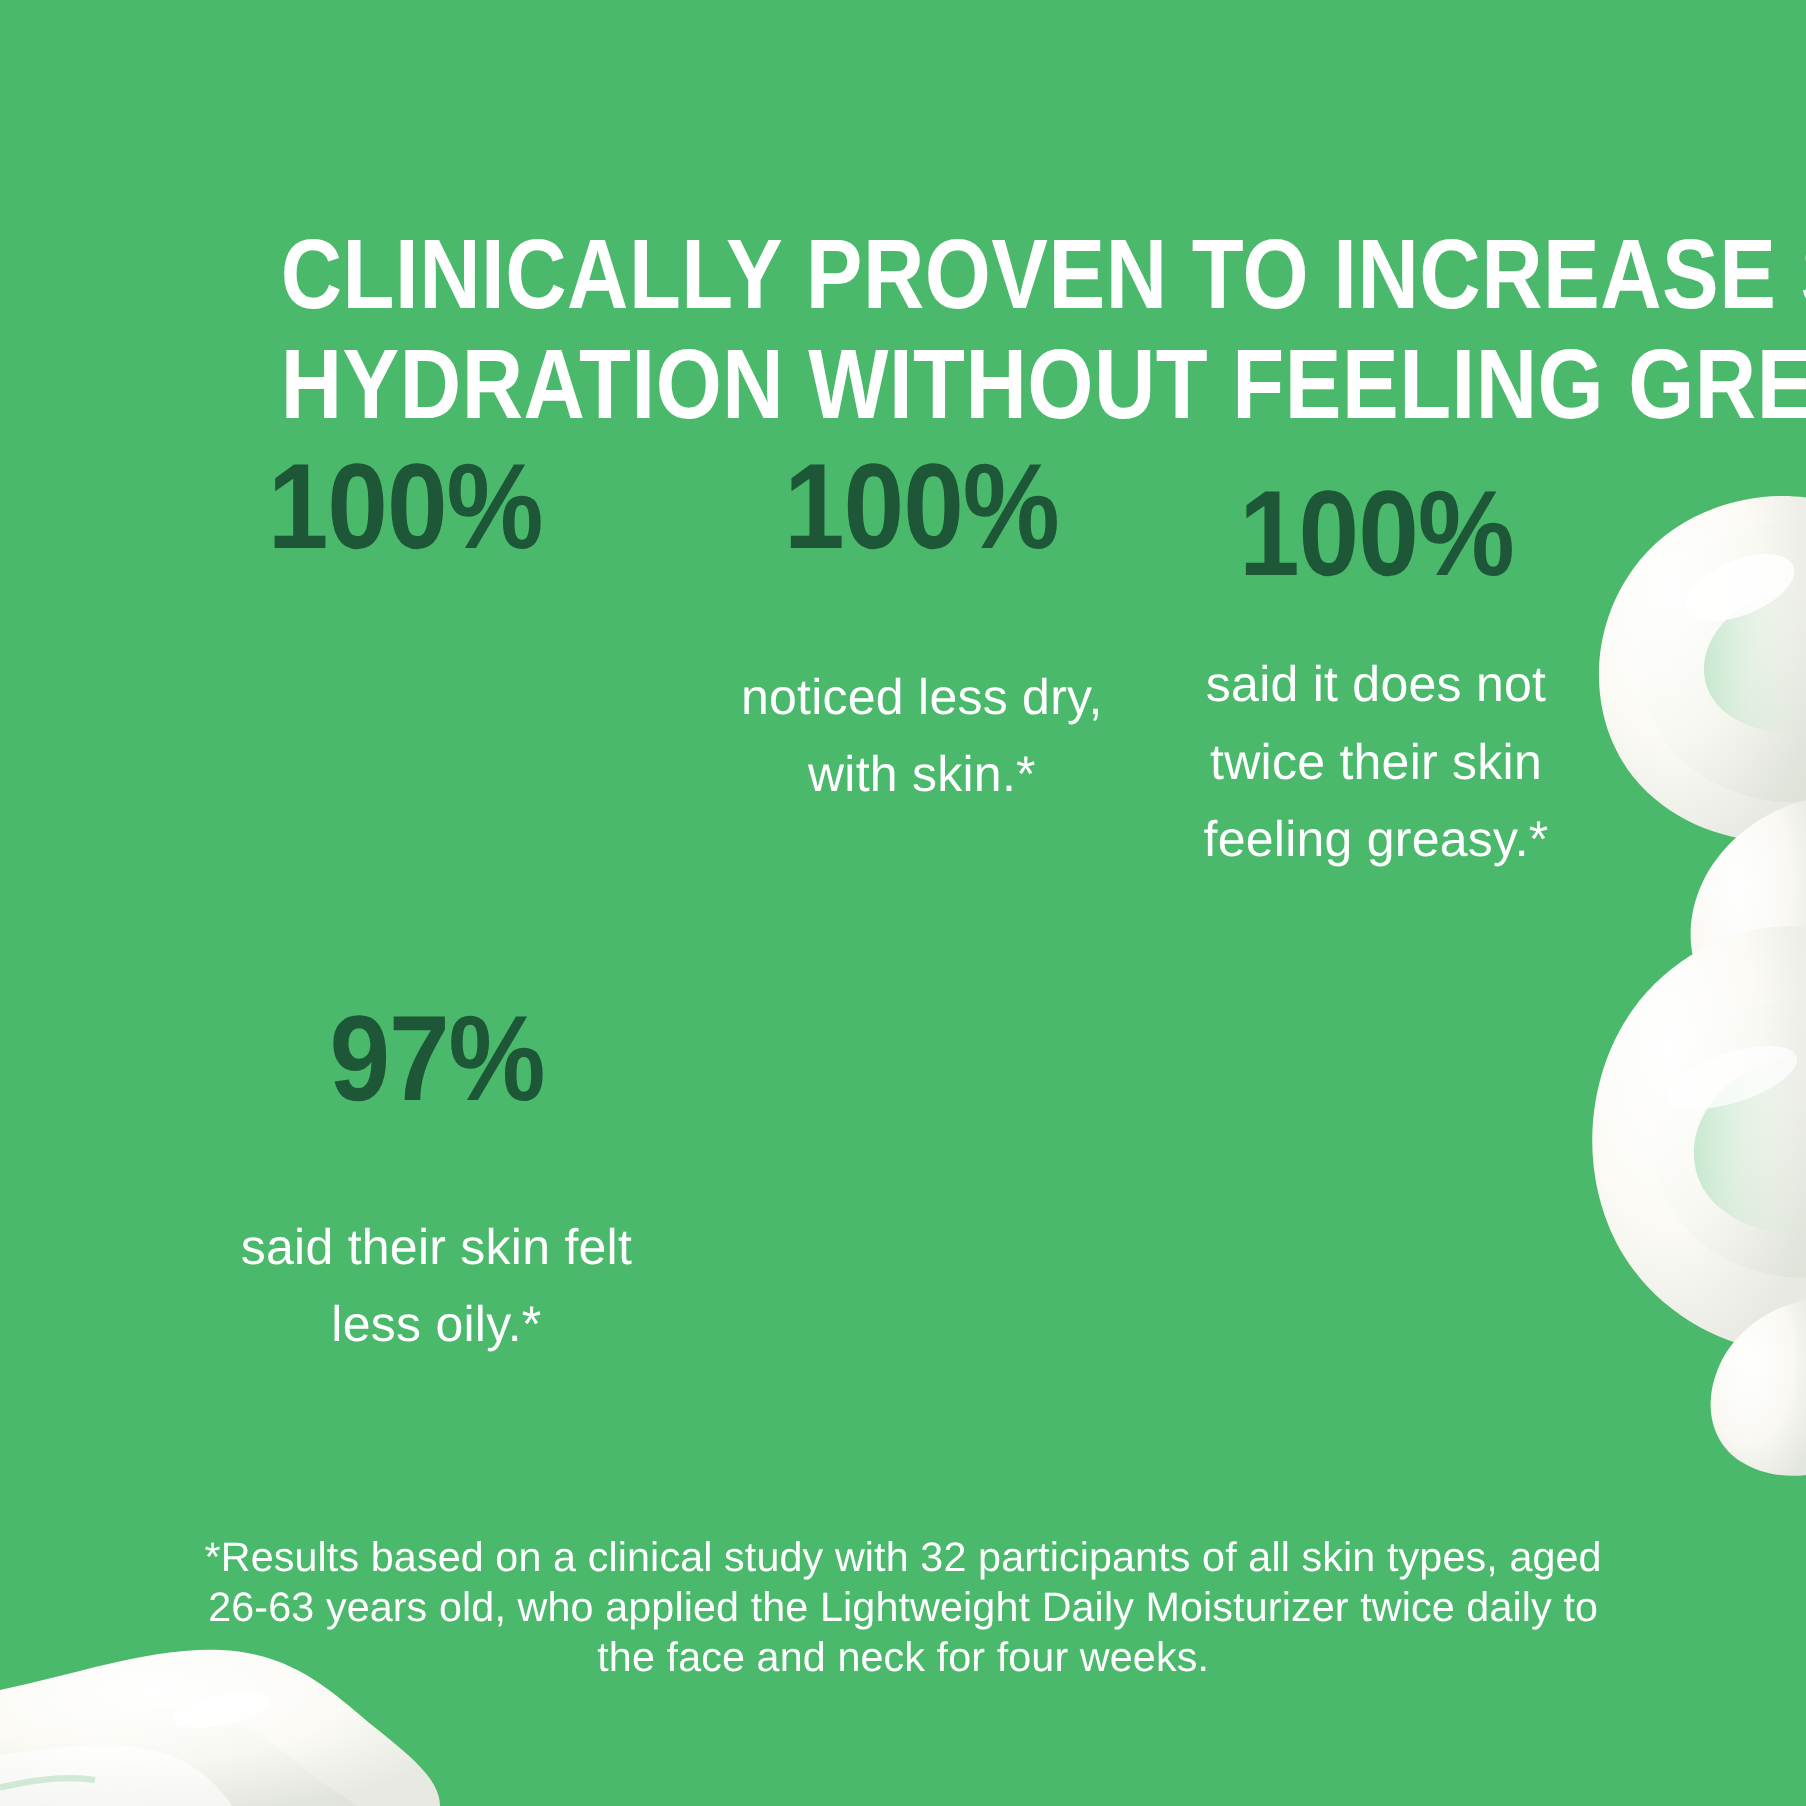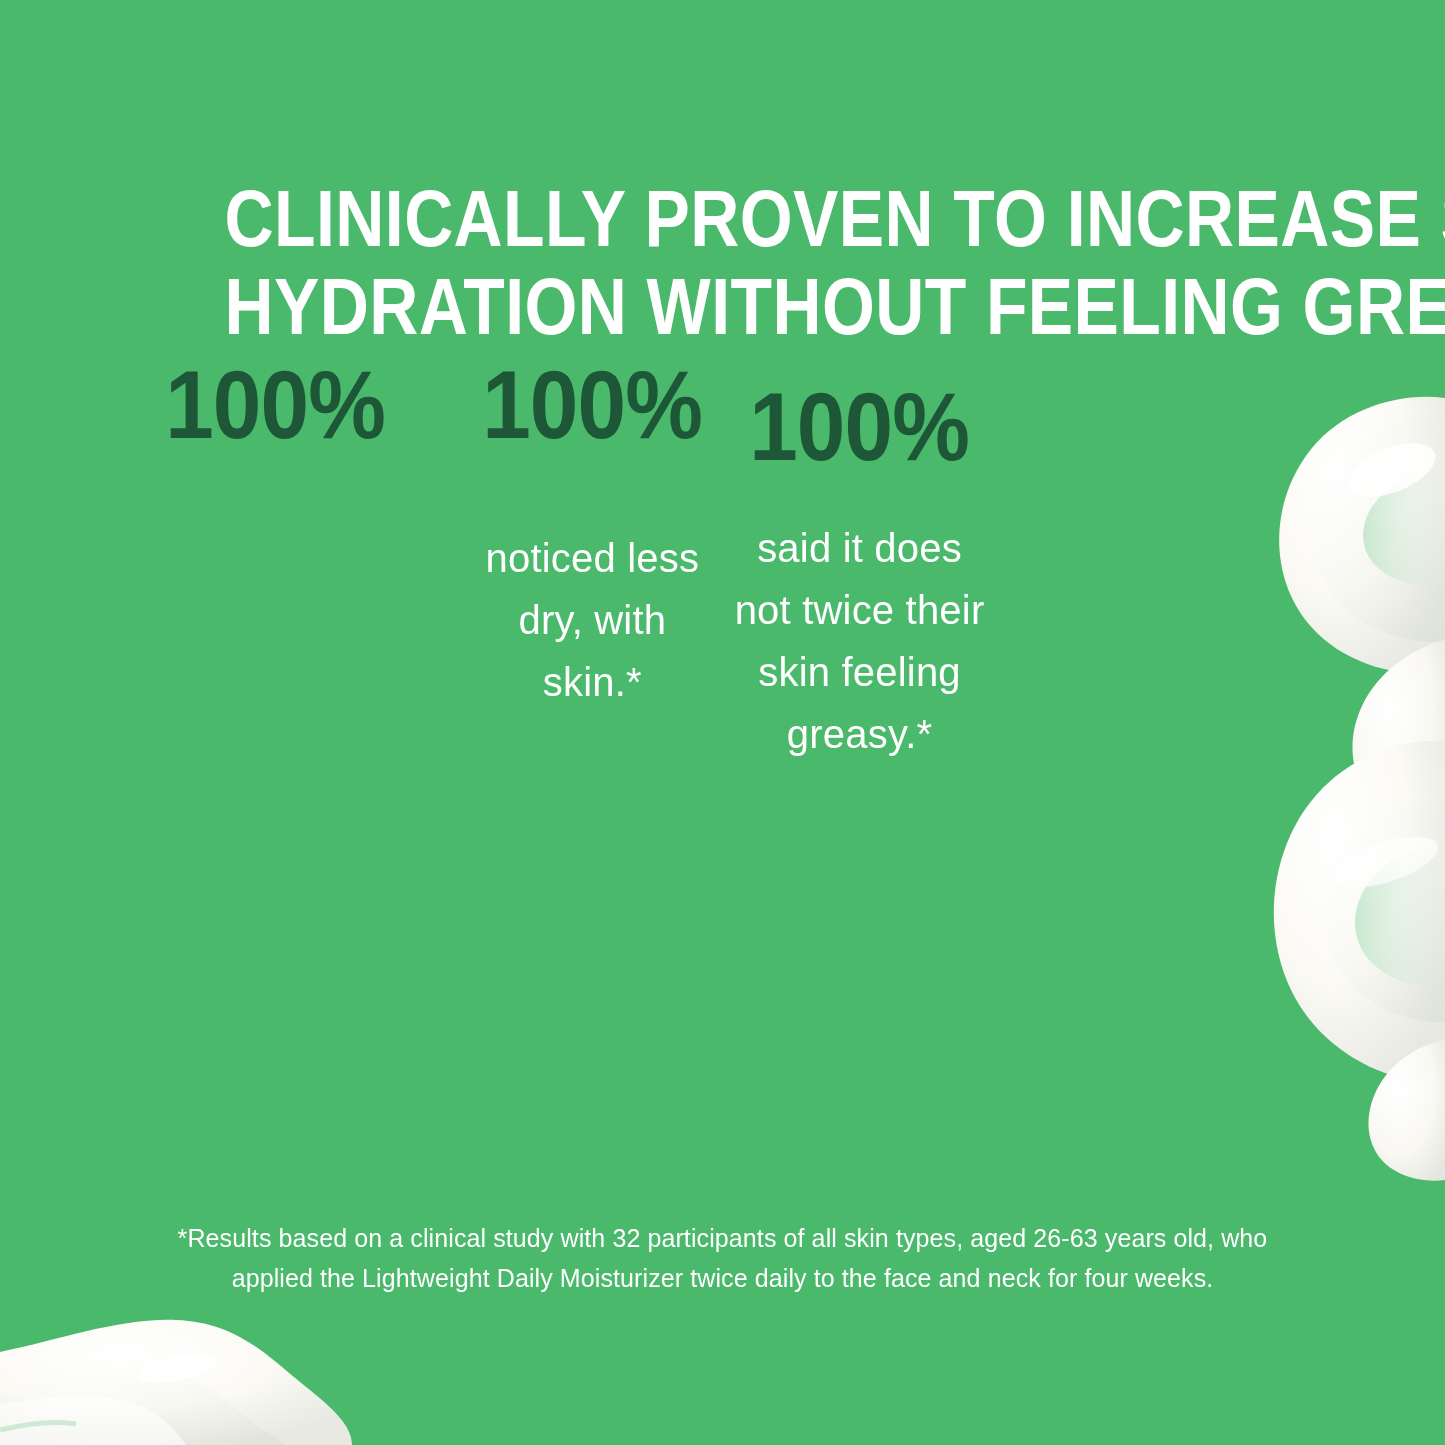--- a/index.html
+++ b/index.html
@@ -54,21 +54,21 @@
     white-space: nowrap;
   }
 
   
   .stats {
     position: absolute;
     left: 150px;
     top: 355px;
     width: 1145px;
     display: grid;
-    grid-template-columns: 1fr 1fr 1fr 1fr;
+    grid-template-columns: 1fr 1fr 1fr;
     grid-template-rows: 420px 420px;
     column-gap: 20px;
   }
   .stat {
     display: flex;
     flex-direction: column;
     align-items: center;
     text-align: center;
   }
   .stat-value {
@@ -106,21 +106,21 @@
 
   
   .footnote {
     position: absolute;
     left: 160px;
     top: 1193px;
     width: 1125px;
     color: #ffffff;
     font-family: "Liberation Sans", sans-serif;
     font-weight: 400;
-    font-size: 25px;
+    font-size: 33px;
     line-height: 40px;
     text-align: center;
     letter-spacing: 0.1px;
   }
 </style>
 </head>
 <body>
 
 <div class="canvas">
 
@@ -231,18 +231,22 @@
     <div class="stat cell-b">
       <div class="stat-value">100%</div>
       <div class="stat-text">noticed less dry, with skin.*</div>
     </div>
 
     <div class="stat cell-c">
       <div class="stat-value">100%</div>
       <div class="stat-text">said it does not twice their skin feeling greasy.*</div>
     </div>
 
+    <div class="stat cell-d">
+      <div class="stat-value">97%</div>
+      <div class="stat-text">said their skin felt less oily.*</div>
+    </div>
 
   </div>
 
   <p class="footnote">*Results based on a clinical study with 32 participants of all skin types, aged 26-63 years old, who applied the Lightweight Daily Moisturizer twice daily to the face and neck for four weeks.</p>
 
 </div>
 
 </body></html>

